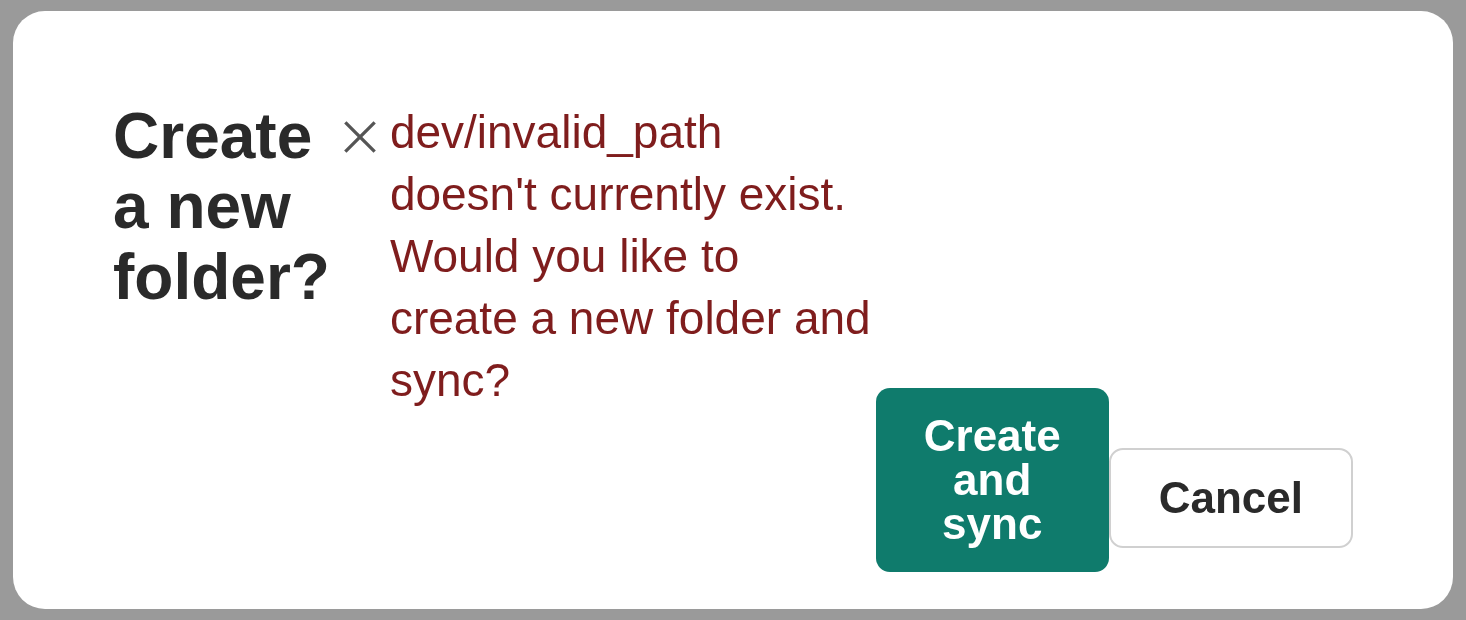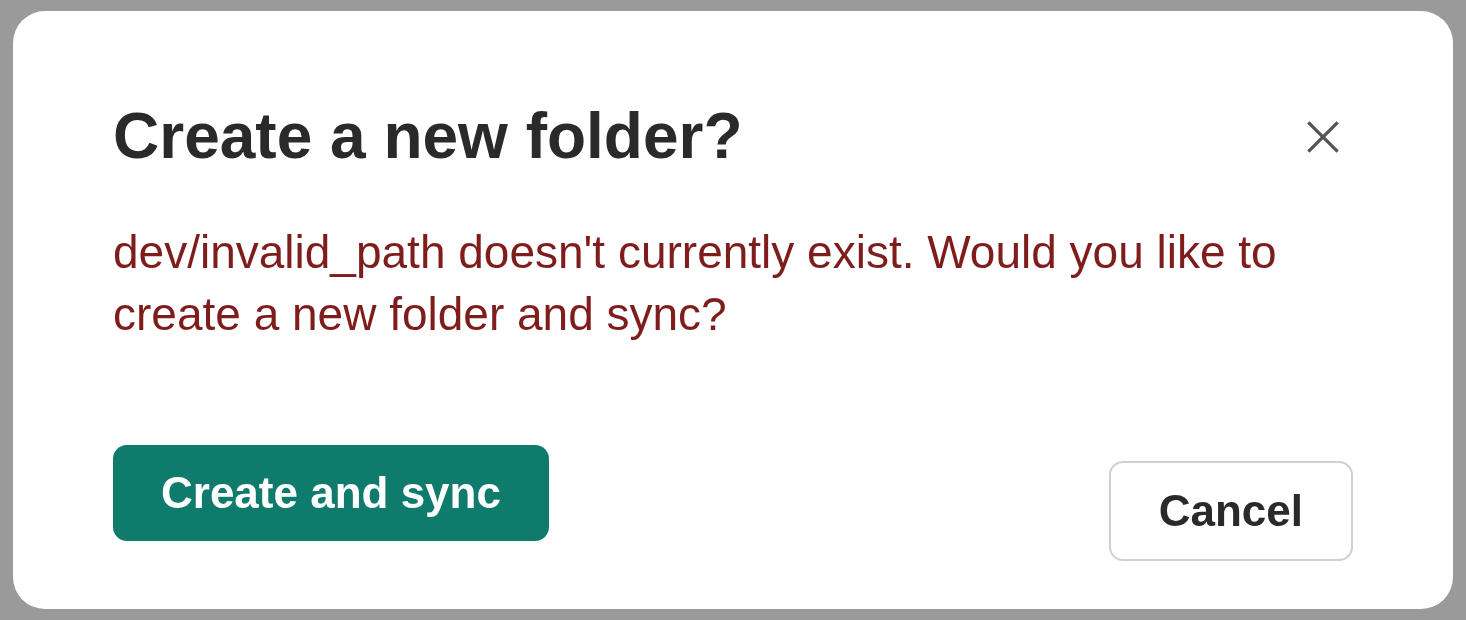--- a/index.html
+++ b/index.html
@@ -15,24 +15,23 @@
       display: flex;
       align-items: center;
       justify-content: center;
       overflow: hidden;
     }
     .dialog {
       background: #ffffff;
       border-radius: 32px;
       width: 1440px;
       height: 598px;
-      padding: 90px 100px 48px 100px;
+      padding: 90px 100px 37px 100px;
       position: relative;
       display: flex;
-      flex-direction: column;
     }
     .dialog-header {
       display: flex;
       align-items: flex-start;
       justify-content: space-between;
       margin-bottom: 50px;
     }
     .dialog-title {
       font-size: 64px;
       font-weight: 700;
@@ -60,21 +59,20 @@
       font-size: 46px;
       color: #7f1d1d;
       line-height: 1.35;
       font-weight: 400;
       max-width: 1200px;
     }
     .dialog-footer {
       margin-top: auto;
       display: flex;
       justify-content: space-between;
-      gap: 20px;
       align-items: center;
       padding-top: 40px;
     }
     .btn {
       font-size: 44px;
       font-weight: 600;
       padding: 26px 48px;
       border-radius: 14px;
       cursor: pointer;
       font-family: inherit;

